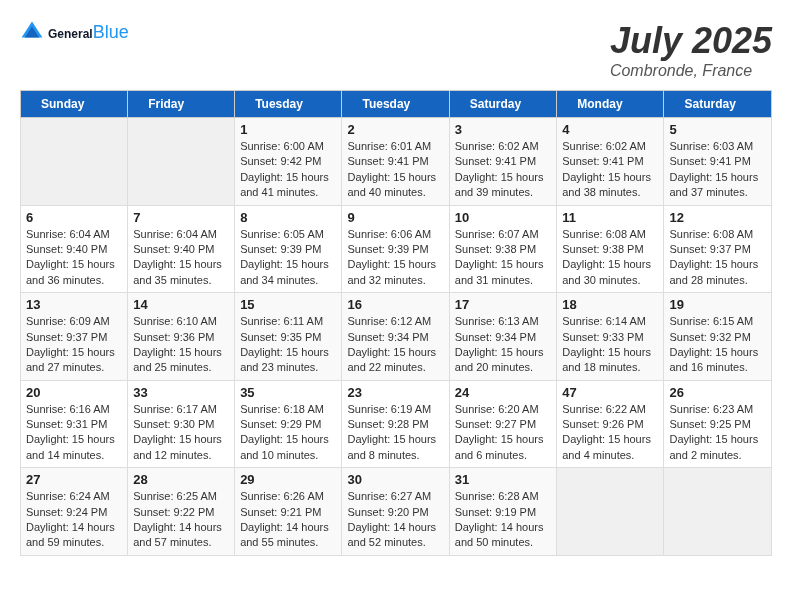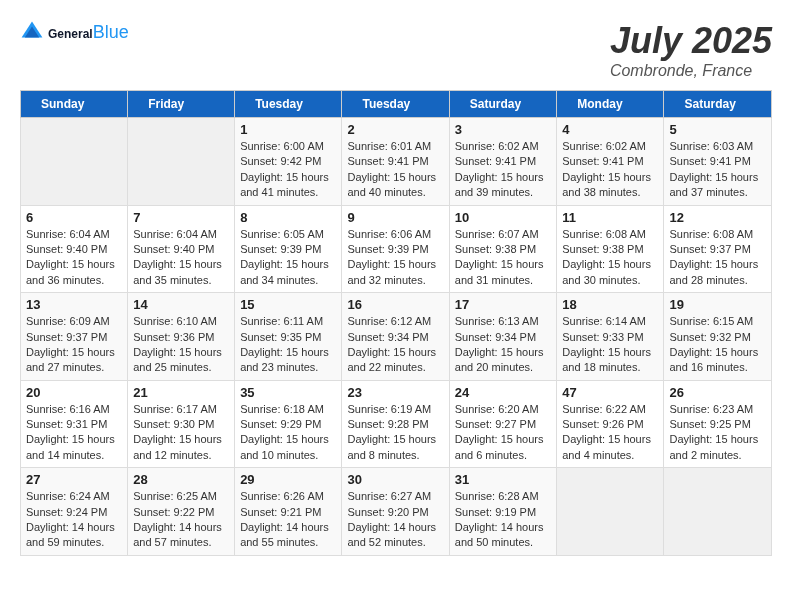--- a/index.html
+++ b/index.html
@@ -208,21 +208,21 @@
           <span class="day-number">19</span>
           <div class="day-info">Sunrise: 6:15 AM<br>Sunset: 9:32 PM<br>Daylight: 15 hours and 16 minutes.</div>
         </td>
       </tr>
       <tr>
         <td>
           <span class="day-number">20</span>
           <div class="day-info">Sunrise: 6:16 AM<br>Sunset: 9:31 PM<br>Daylight: 15 hours and 14 minutes.</div>
         </td>
         <td>
-          <span class="day-number">21</span>
+          <span class="day-number">33</span>
           <div class="day-info">Sunrise: 6:17 AM<br>Sunset: 9:30 PM<br>Daylight: 15 hours and 12 minutes.</div>
         </td>
         <td>
           <span class="day-number">35</span>
           <div class="day-info">Sunrise: 6:18 AM<br>Sunset: 9:29 PM<br>Daylight: 15 hours and 10 minutes.</div>
         </td>
         <td>
           <span class="day-number">23</span>
           <div class="day-info">Sunrise: 6:19 AM<br>Sunset: 9:28 PM<br>Daylight: 15 hours and 8 minutes.</div>
         </td>

